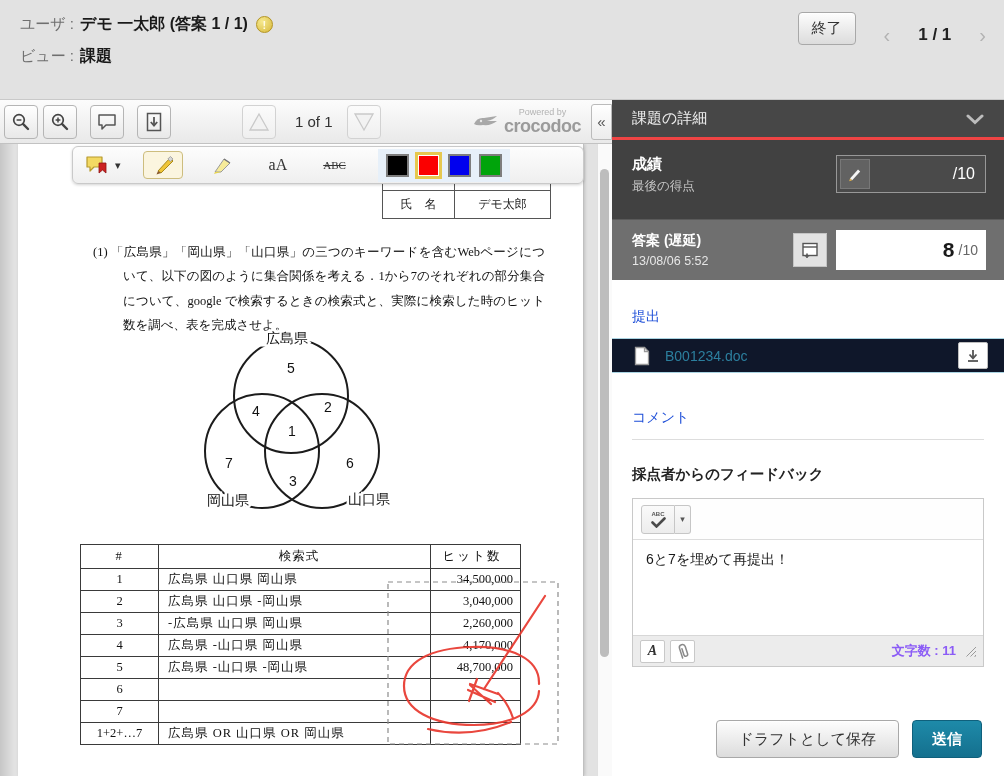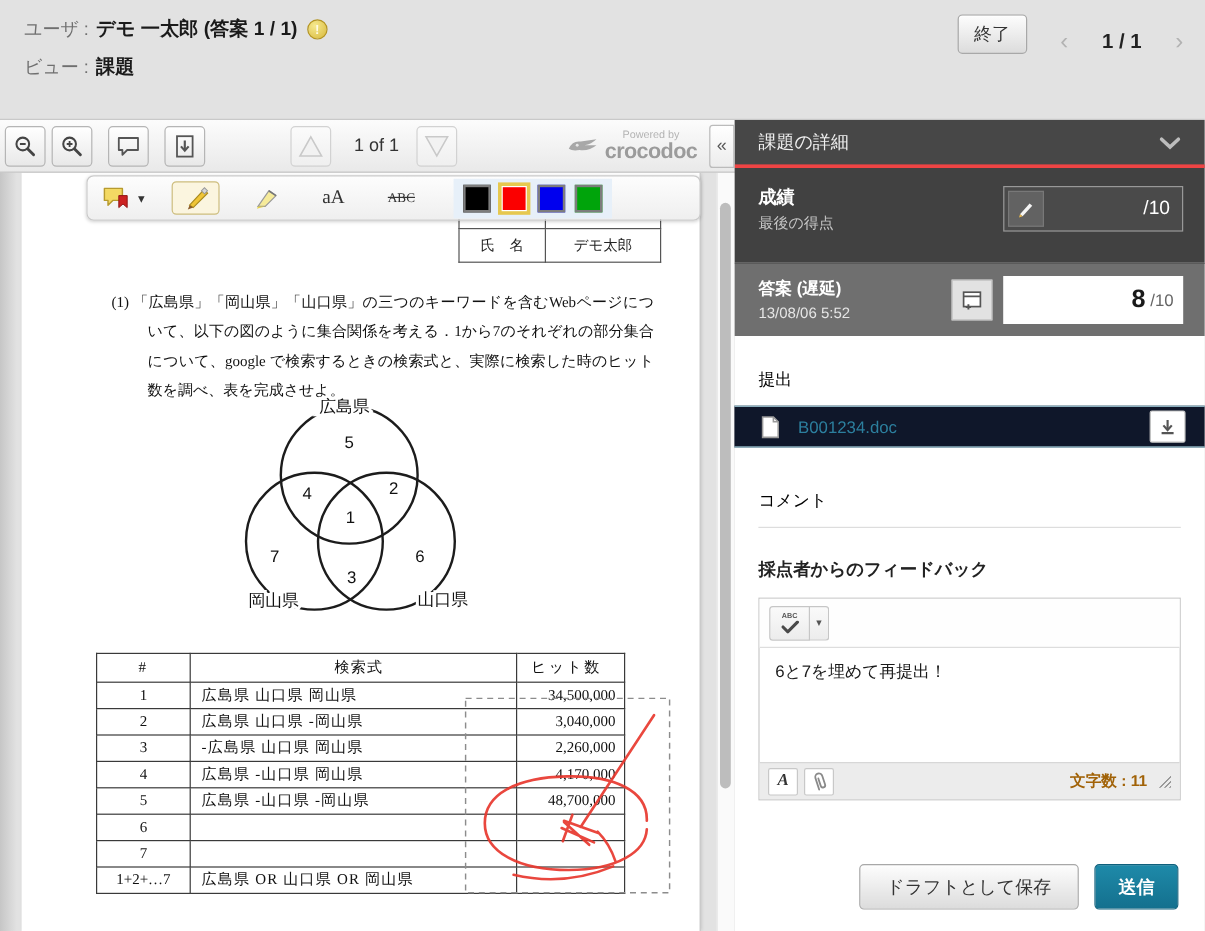--- a/index.html
+++ b/index.html
@@ -100,21 +100,21 @@
   #attempt-section { background:#6f6f6f; border-top:1px solid #5a5a5a; padding:10px 18px 10px 20px;
     display:flex; align-items:center; }
   #attempt-note-btn { margin-left:auto; width:34px; height:34px; background:#e2e2e2; border:1px solid #c4c4c4;
     display:flex; align-items:center; justify-content:center; cursor:pointer; }
   #attempt-score-box { margin-left:9px; width:150px; height:40px; background:#fff; display:flex;
     align-items:center; justify-content:flex-end; padding-right:8px; cursor:text; }
   #attempt-score { font-size:21px; font-weight:bold; color:#1a1a1a; }
   #attempt-max { font-size:14px; color:#666; margin-left:4px; }
 
   #sb-content { flex:1; position:relative; }
-  .sb-section-label { color:#000000; font-size:14px; padding:0 20px; }
+  .sb-section-label { color:#1d4ed8; font-size:14px; padding:0 20px; }
   #submission-label { margin-top:28px; }
   #file-row { margin-top:12px; height:35px; background:#0f172a; border-top:1px solid #aad4e2; border-bottom:1px solid #aad4e2;
     display:flex; align-items:center; padding:0 16px 0 22px; cursor:pointer; }
   #file-name { color:#2c7f9e; font-size:14px; margin-left:15px; }
   #file-dl-btn { margin-left:auto; width:30px; height:27px; background:#fff; border:1px solid #bfbfbf; border-radius:2px;
     display:flex; align-items:center; justify-content:center; cursor:pointer; }
   #comments-label { margin-top:36px; }
   #comments-hr { border:none; border-top:1px solid #ddd; margin:12px 20px 0 20px; }
   #feedback-title { margin:25px 20px 0 20px; font-size:14.5px; font-weight:bold; color:#222; }
 
@@ -123,21 +123,21 @@
   #spell-btn { width:34px; height:29px; background:linear-gradient(#fafafa,#ececec); border:1px solid #c6c6c6;
     border-radius:3px 0 0 3px; display:flex; flex-direction:column; align-items:center; justify-content:center; cursor:pointer; }
   #spell-abc { font-size:6px; font-weight:bold; color:#555; line-height:1; }
   #spell-caret-btn { width:16px; height:29px; background:linear-gradient(#fafafa,#ececec); border:1px solid #c6c6c6; border-left:none;
     border-radius:0 3px 3px 0; display:flex; align-items:center; justify-content:center; font-size:9px; color:#555; cursor:pointer; }
   #editor-body { height:95px; padding:11px 13px; font-size:14px; color:#1a1a1a; cursor:text; }
   #editor-footer { height:31px; background:#ececec; border-top:1px solid #d7d7d7; display:flex; align-items:center; padding:0 7px; }
   .ef-btn { width:25px; height:23px; background:#fff; border:1px solid #c8c8c8; border-radius:2px; display:flex;
     align-items:center; justify-content:center; margin-right:5px; cursor:pointer; }
   .A-glyph { font-family:"Liberation Serif","DejaVu Serif",serif; font-style:italic; font-weight:bold; font-size:14px; color:#333; }
-  #char-count { margin-left:auto; font-size:13px; font-weight:bold; color:#a16207; }
+  #char-count { margin-left:auto; font-size:13px; font-weight:bold; color:#8b5cf6; }
   #resize-handle { width:11px; height:11px; margin-left:9px; cursor:nwse-resize;
     background:repeating-linear-gradient(135deg, transparent 0 2px, #9a9a9a 2px 3px); clip-path:polygon(100% 0,100% 100%,0 100%); }
 
   #sb-buttons { position:absolute; bottom:18px; right:22px; display:flex; gap:13px; }
   #draft-btn { height:38px; padding:0 22px; font-size:15px; }
   #submit-btn { height:38px; padding:0 19px; font-size:15px; font-weight:bold; color:#fff; cursor:pointer;
     background:linear-gradient(#1e8aa9,#14708e); border:1px solid #0f607c; border-radius:4px; }
 </style>
 </head>
 <body>

